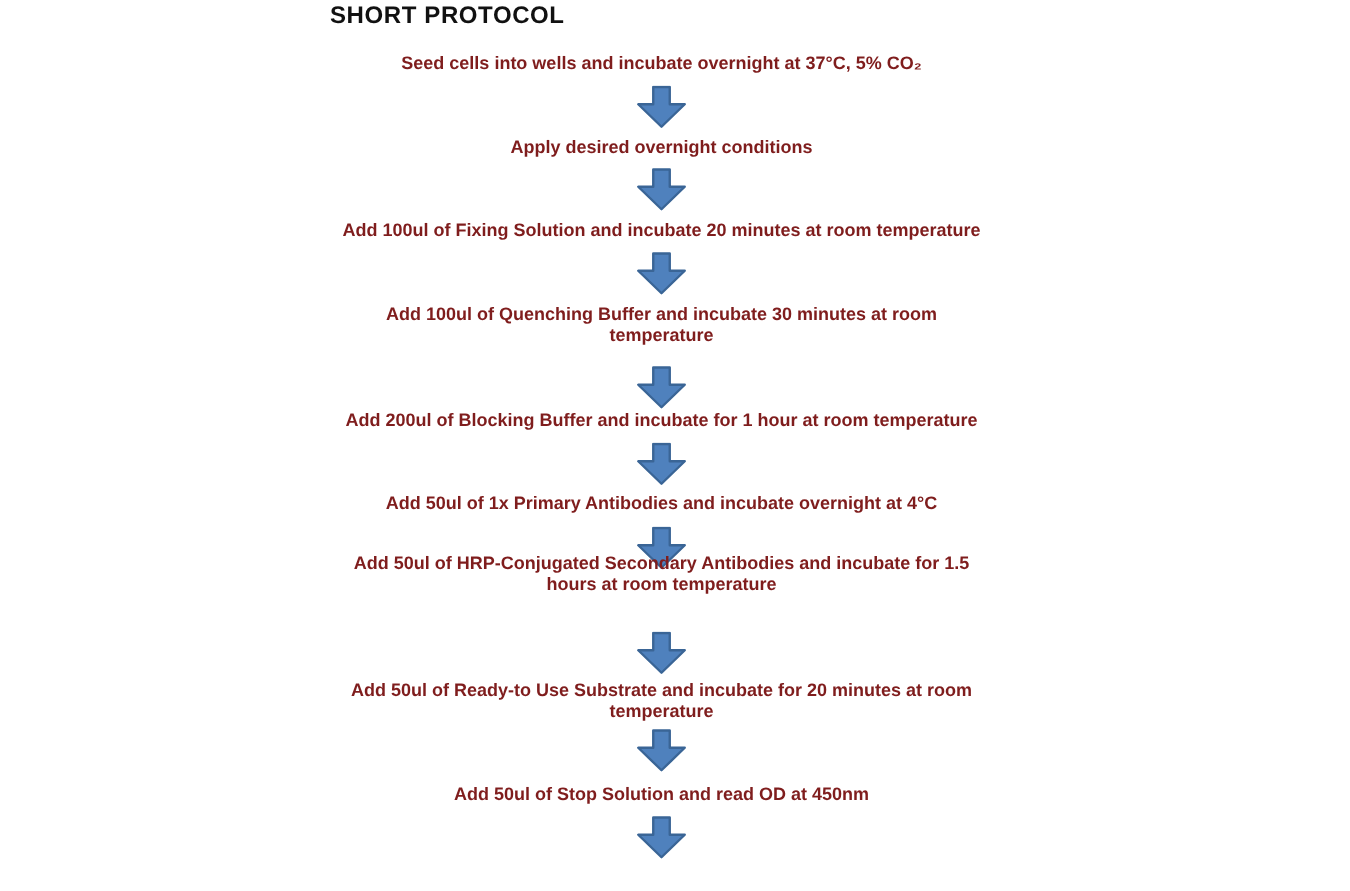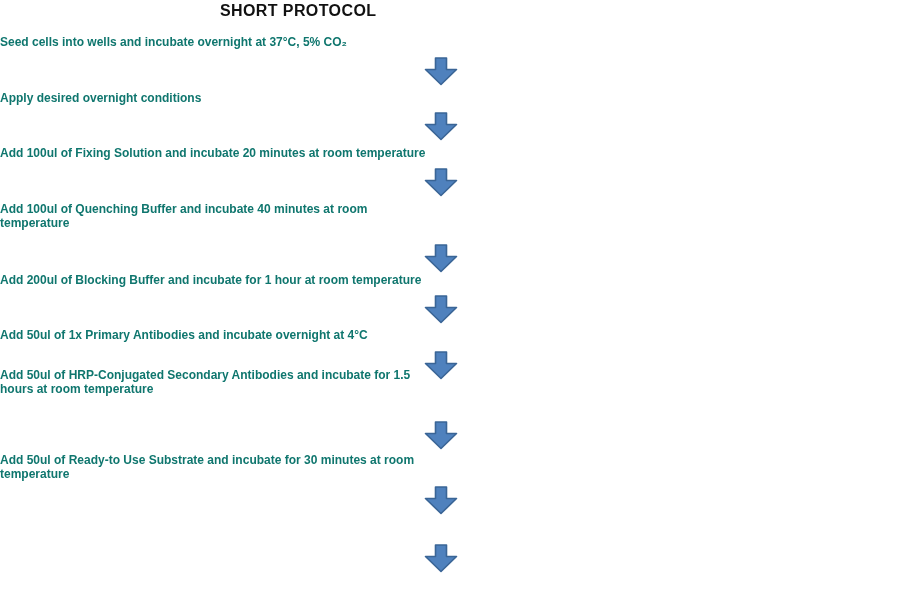--- a/index.html
+++ b/index.html
@@ -9,22 +9,22 @@
     font-family: "Liberation Sans", "DejaVu Sans", sans-serif;
   }
   .title {
     position: absolute; left: 220px; top: 2px;
     font-size: 16px; font-weight: bold; letter-spacing: 0.4px; color: #111111;
     white-space: nowrap;
   }
   .flow { position: absolute; left: 0; top: 0; width: 882px; height: 100%; }
   .step {
     position: absolute; left: 0; width: 100%;
-    text-align: left; font-size: 12px; line-height: 14px; font-weight: bold;
-    white-space: pre-line; color: #0f766e;
+    text-align: center; font-size: 12px; line-height: 14px; font-weight: bold;
+    white-space: pre-line; color: #7f1d1d;
   }
   .arrow {
     position: absolute; left: 50%; transform: translateX(-50%);
     width: 34px; height: 29px;
   }
   .arrow svg { display: block; width: 34px; height: 29px; }
 </style>
 </head>
 <body>
 
@@ -51,21 +51,21 @@
     </div>
 
     <div class="step" style="top:146px">Add 100ul of Fixing Solution and incubate 20 minutes at room temperature</div>
 
     <div class="arrow" style="top:168px">
       <svg viewBox="0 0 34 29" aria-hidden="true">
           <path d="M11.5 1 H22.5 V12.5 H32.5 L17 27.5 L1.5 12.5 H11.5 Z" stroke-width="1.6" stroke-linejoin="round" fill="#4f81bd" stroke="#3a6596"></path>
         </svg>
     </div>
 
-    <div class="step" style="top:202px">Add 100ul of Quenching Buffer and incubate 40 minutes at room
+    <div class="step" style="top:202px">Add 100ul of Quenching Buffer and incubate 30 minutes at room
 temperature</div>
 
     <div class="arrow" style="top:244px">
       <svg viewBox="0 0 34 29" aria-hidden="true">
           <path d="M11.5 1 H22.5 V12.5 H32.5 L17 27.5 L1.5 12.5 H11.5 Z" stroke-width="1.6" stroke-linejoin="round" fill="#4f81bd" stroke="#3a6596"></path>
         </svg>
     </div>
 
     <div class="step" style="top:273px">Add 200ul of Blocking Buffer and incubate for 1 hour at room temperature</div>
 
@@ -85,29 +85,30 @@
 
     <div class="step" style="top:368px">Add 50ul of HRP-Conjugated Secondary Antibodies and incubate for 1.5
 hours at room temperature</div>
 
     <div class="arrow" style="top:421px">
       <svg viewBox="0 0 34 29" aria-hidden="true">
           <path d="M11.5 1 H22.5 V12.5 H32.5 L17 27.5 L1.5 12.5 H11.5 Z" stroke-width="1.6" stroke-linejoin="round" fill="#4f81bd" stroke="#3a6596"></path>
         </svg>
     </div>
 
-    <div class="step" style="top:453px">Add 50ul of Ready-to Use Substrate and incubate for 30 minutes at room
+    <div class="step" style="top:453px">Add 50ul of Ready-to Use Substrate and incubate for 20 minutes at room
 temperature</div>
 
     <div class="arrow" style="top:486px">
       <svg viewBox="0 0 34 29" aria-hidden="true">
           <path d="M11.5 1 H22.5 V12.5 H32.5 L17 27.5 L1.5 12.5 H11.5 Z" stroke-width="1.6" stroke-linejoin="round" fill="#4f81bd" stroke="#3a6596"></path>
         </svg>
     </div>
 
+    <div class="step" style="top:522px">Add 50ul of Stop Solution and read OD at 450nm</div>
 
     <div class="arrow" style="top:544px">
       <svg viewBox="0 0 34 29" aria-hidden="true">
           <path d="M11.5 1 H22.5 V12.5 H32.5 L17 27.5 L1.5 12.5 H11.5 Z" stroke-width="1.6" stroke-linejoin="round" fill="#4f81bd" stroke="#3a6596"></path>
         </svg>
     </div>
 
 
   </div>
 </div>

